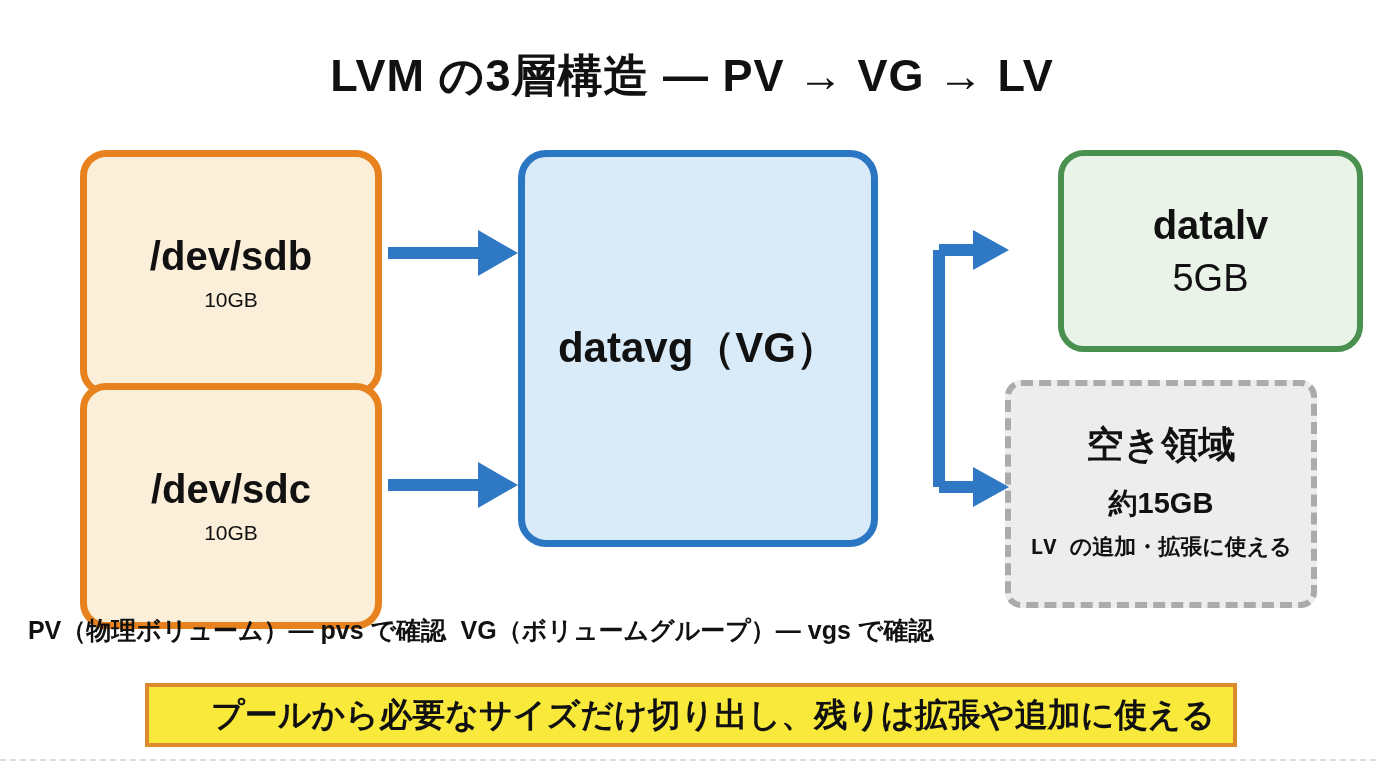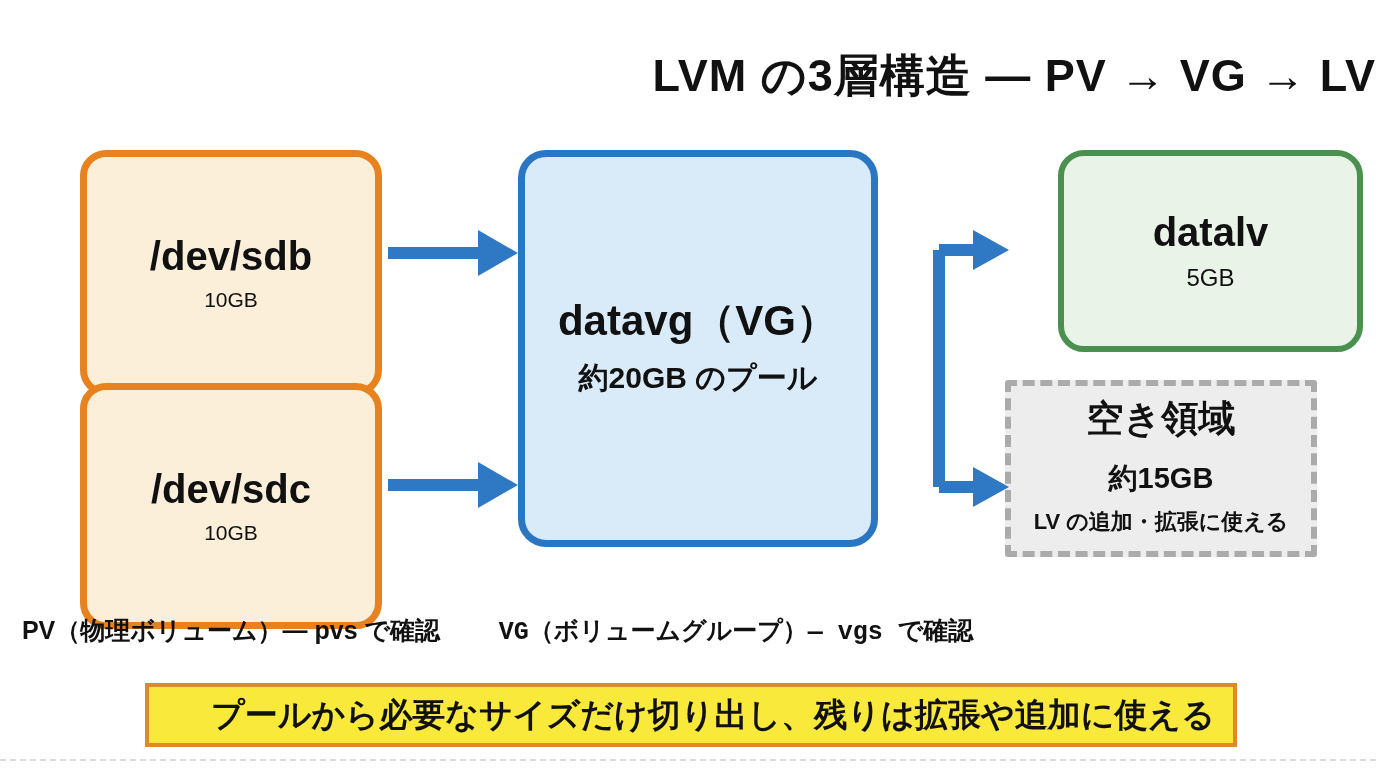--- a/index.html
+++ b/index.html
@@ -10,21 +10,21 @@
     background: #ffffff;
     font-family: "Liberation Sans", "DejaVu Sans", sans-serif;
     color: #111111;
     overflow: hidden;
   }
   .stage { position: relative; width: 1376px; height: 768px; }
 
   .title {
     position: absolute;
     top: 46px; left: 8px; right: 0;
-    text-align: right;
+    text-align: center;
     font-size: 45px;
     font-weight: 800;
     letter-spacing: 1px;
     color: #111111;
   }
 
   .box {
     position: absolute;
     box-sizing: border-box;
     display: flex;
@@ -58,46 +58,46 @@
 
   
   .lv-box {
     left: 1010px; top: 150px; width: 305px; height: 202px;
     background: #E9F3E7;
     border: 6px solid #4A9150;
     border-radius: 26px;
     margin-left: 48px;
   }
   .lv-name { font-size: 40px; font-weight: 800; line-height: 1.1; }
-  .lv-size { font-size: 24px; font-weight: 500; margin-top: 10px; }
+  .lv-size { font-size: 38px; font-weight: 500; margin-top: 10px; }
 
   
   .free-box {
-    left: 1005px; top: 380px; width: 312px; height: 177px;
+    left: 1005px; top: 380px; width: 312px; height: 228px;
     background: #EDEDED;
     border: 6px dashed #ABABAB;
-    border-radius: 3px;
+    border-radius: 16px;
   }
   .free-name { font-size: 37px; font-weight: 800; line-height: 1.05; }
   .free-size { font-size: 29px; font-weight: 600; margin-top: 20px; }
-  .free-note { font-size: 22px; font-weight: 800; margin-top: 8px; }
+  .free-note { font-size: 22px; font-weight: 800; margin-top: 8px; font-family: Liberation Mono, monospace; }
 
   .arrow-svg { position: absolute; }
 
   .caption {
     position: absolute;
     top: 614px;
     transform: translateX(-50%);
     font-size: 25px;
     font-weight: 800;
     white-space: nowrap;
     color: #111111;
   }
-  .caption.pv { left: 231px; }
-  .caption.vg { left: 736px; font-family: Liberation Mono, monospace; }
+  .caption.pv { left: 237px; }
+  .caption.vg { left: 697px; }
   .caption.lv { left: 1165px; }
 
   .banner {
     position: absolute;
     left: 145px; top: 683px; width: 1092px; height: 64px;
     box-sizing: border-box;
     background: #F8E93B;
     border: 4px solid #DD8A2D;
     display: flex;
     align-items: center;
@@ -129,21 +129,20 @@
     <div class="pv-size">10GB</div>
   </div>
 
   <div class="box pv-box second">
     <div class="pv-name">/dev/sdc</div>
     <div class="pv-size">10GB</div>
   </div>
 
   <div class="box vg-box">
     <div class="vg-name">datavg（VG）</div>
-    <div class="vg-desc">約20GB のプール</div>
   </div>
 
   <div class="box lv-box">
     <div class="lv-name">datalv</div>
     <div class="lv-size">5GB</div>
   </div>
 
   <div class="box free-box">
     <div class="free-name">空き領域</div>
     <div class="free-size">約15GB</div>

